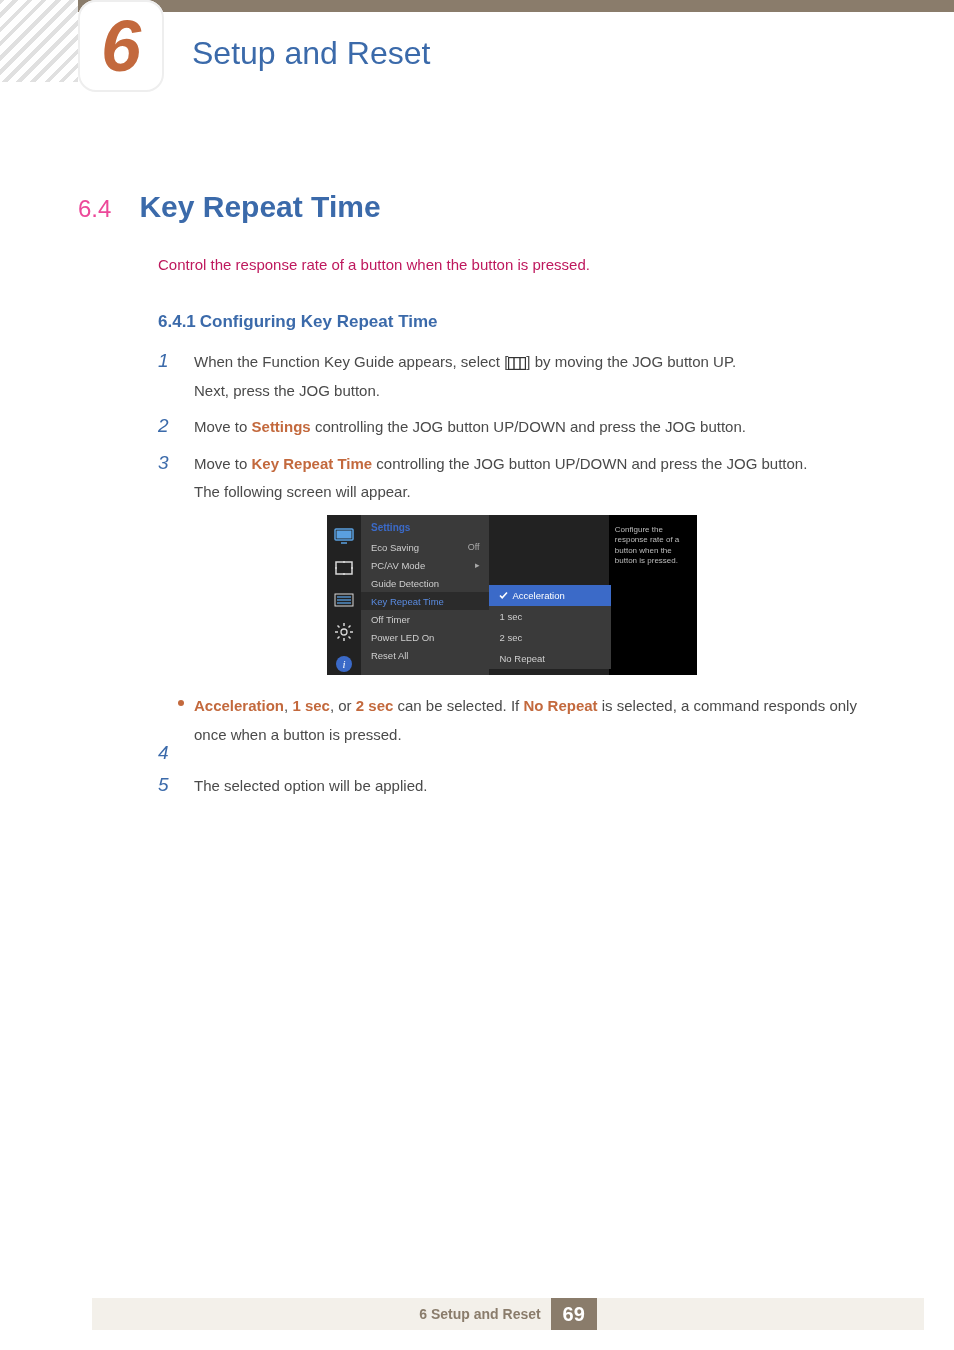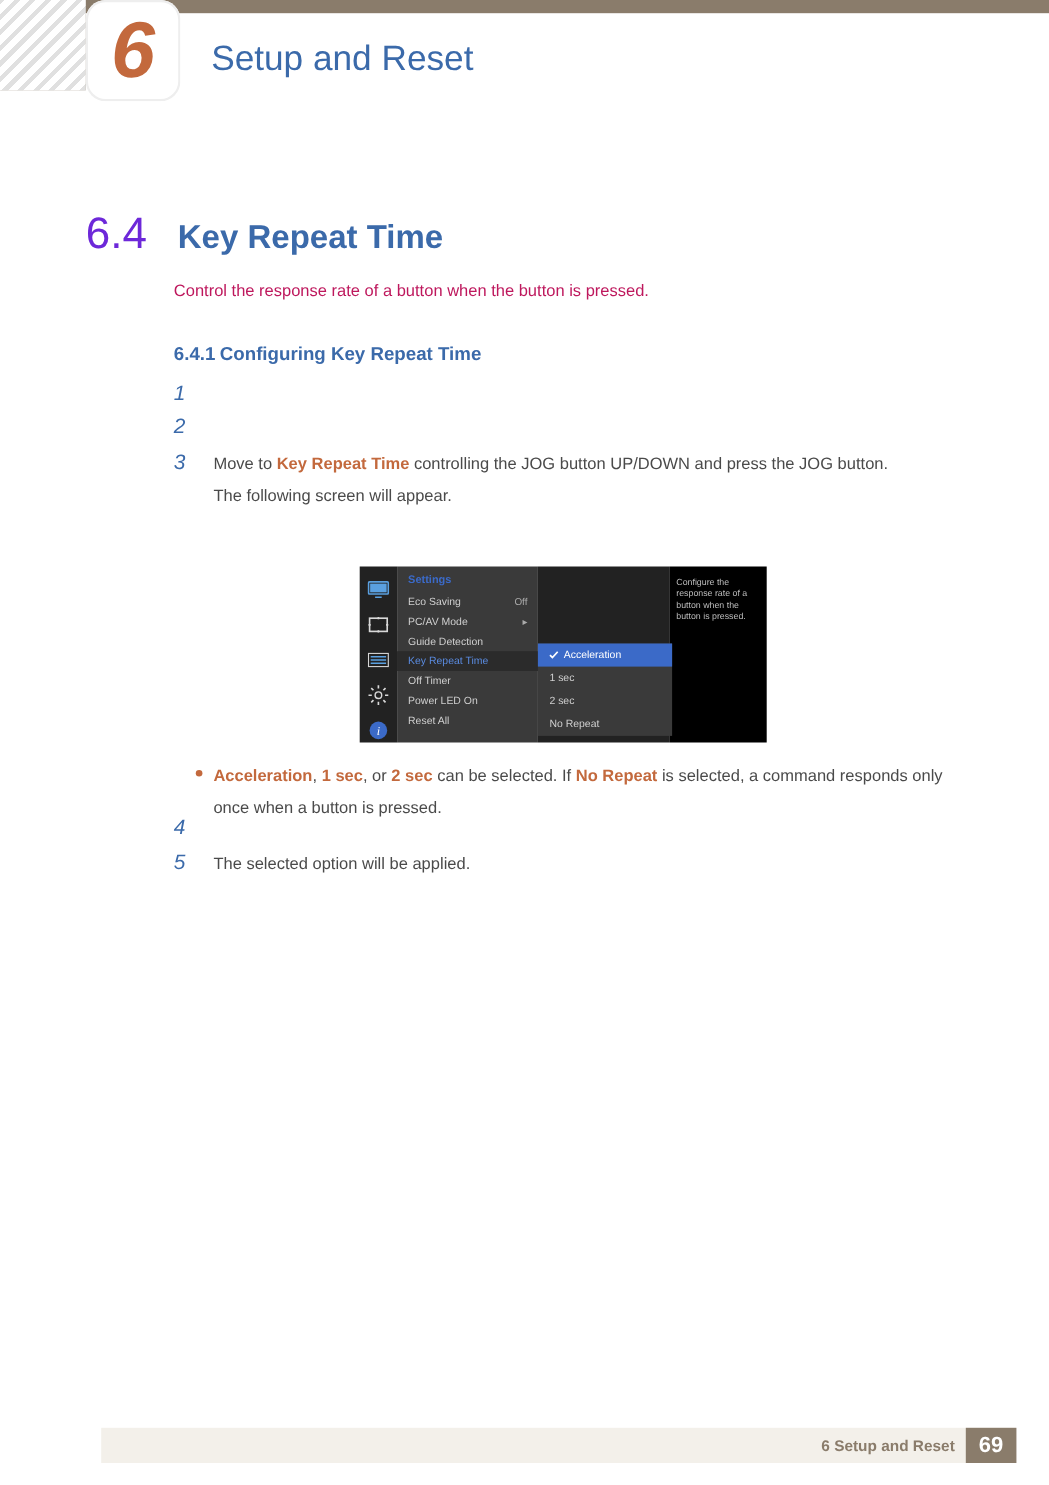--- a/index.html
+++ b/index.html
@@ -17,21 +17,21 @@
     position: absolute; left: 78px; top: 0; width: 86px; height: 92px;
     background: #fff; border-radius: 18px;
     display: flex; align-items: center; justify-content: center;
     box-shadow: inset 0 0 0 2px #eee;
   }
   .chapter-badge-num { font-size: 72px; font-weight: 700; font-style: italic; color: #c3693d; line-height: 1; }
   .chapter-title { font-size: 32px; font-weight: 500; color: #3b6aaa; margin-left: 114px; }
 
   
   .section-row { position: absolute; left: 78px; top: 190px; display: flex; align-items: baseline; gap: 28px; }
-  .section-num { font-size: 40px; color: #6d28d9; font-weight: 400; }
+  .section-num { font-size: 24px; color: #ec4899; font-weight: 400; }
   .section-title { font-size: 30px; color: #3b6aaa; font-weight: 600; }
 
   .section-desc { position: absolute; left: 158px; top: 256px; font-size: 15px; color: #be185d; }
 
   
   .subheading-row { position: absolute; left: 158px; top: 312px; display: flex; align-items: baseline; gap: 4px; }
   .sub-num { font-size: 17px; color: #3b6aaa; font-weight: 600; }
   .sub-title { font-size: 17px; color: #3b6aaa; font-weight: 600; }
 
   
@@ -58,21 +58,21 @@
   .osd-check svg { display: block; }
   .osd-help { width: 95px; background: #000000; color: #bdbdbd; font-size: 8px; padding: 10px 6px; line-height: 1.3; }
 
   
   .note { position: absolute; left: 194px; top: 692px; width: 680px; font-size: 15px; color: #4a4a4a; line-height: 1.9; }
   .note-bullet { position: absolute; left: 178px; top: 700px; width: 6px; height: 6px; border-radius: 50%; background: #c3693d; }
 
   .steps2 { position: absolute; left: 158px; top: 742px; width: 710px; }
 
   
-  .footer-bar { position: absolute; left: 92px; bottom: 20px; height: 32px; right: 30px; background: #f3f0ea; display: flex; align-items: center; justify-content: flex-end; padding-right: 0; }
+  .footer-bar { position: absolute; left: 92px; bottom: 20px; height: 32px; right: 30px; background: #f3f0ea; display: flex; align-items: center; justify-content: center; padding-right: 0; }
   .footer-text { font-size: 14px; color: #8a7c6b; font-weight: 600; padding-right: 10px; }
   .footer-pg { width: 46px; height: 32px; background: #8a7c6b; color: #fff; font-size: 20px; font-weight: 700; display: flex; align-items: center; justify-content: center; }
 </style>
 </head>
 <body>
 
 <div class="page">
 
   <div class="top-bar">
     <div class="diagonal-stripes"></div>
@@ -92,23 +92,34 @@
   <div class="section-desc">Control the response rate of a button when the button is pressed.</div>
 
   <div class="subheading-row">
     <span class="sub-num">6.4.1</span>
     <span class="sub-title">Configuring Key Repeat Time</span>
   </div>
 
   <div class="steps">
     <div class="step">
       <div class="step-num">1</div>
+      <div class="step-body">
+        <span>When the Function Key Guide appears, select [</span><span class="icon-inline"><svg width="18" height="13" viewBox="0 0 18 13">
+              <rect x="0.5" y="0.5" width="17" height="12" fill="none" stroke="#333" stroke-width="1.4"></rect>
+              <line x1="6" y1="1" x2="6" y2="12" stroke="#333" stroke-width="1.4"></line>
+              <line x1="12" y1="1" x2="12" y2="12" stroke="#333" stroke-width="1.4"></line>
+            </svg></span><span>] by moving the JOG button UP.</span>
+        <br><span>Next, press the JOG button.</span>
+      </div>
     </div>
     <div class="step">
       <div class="step-num">2</div>
+      <div class="step-body">
+        <span>Move to </span><span class="kw">Settings</span><span> controlling the JOG button UP/DOWN and press the JOG button.</span>
+      </div>
     </div>
     <div class="step">
       <div class="step-num">3</div>
       <div class="step-body">
         <span>Move to </span><span class="kw">Key Repeat Time</span><span> controlling the JOG button UP/DOWN and press the JOG button.</span>
         <br><span>The following screen will appear.</span>
       </div>
     </div>
   </div>
 

